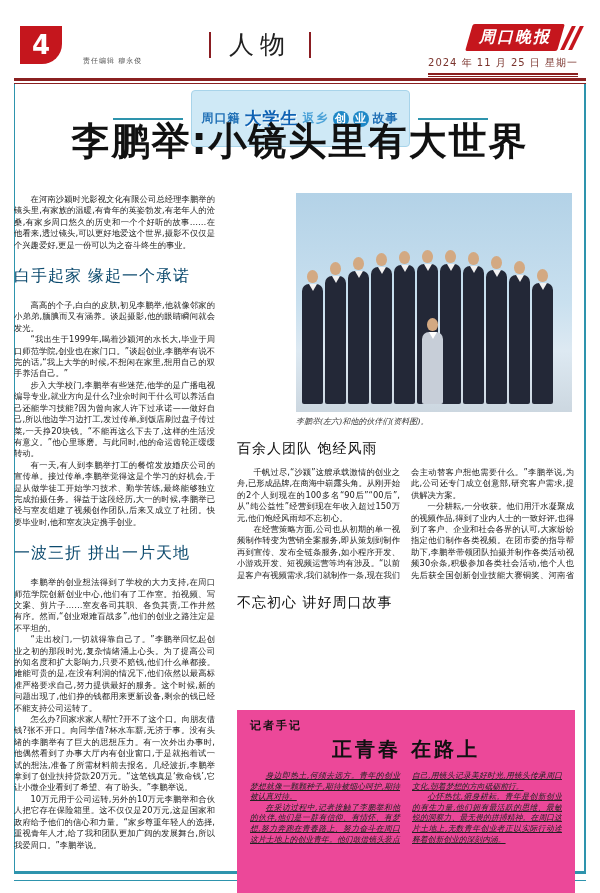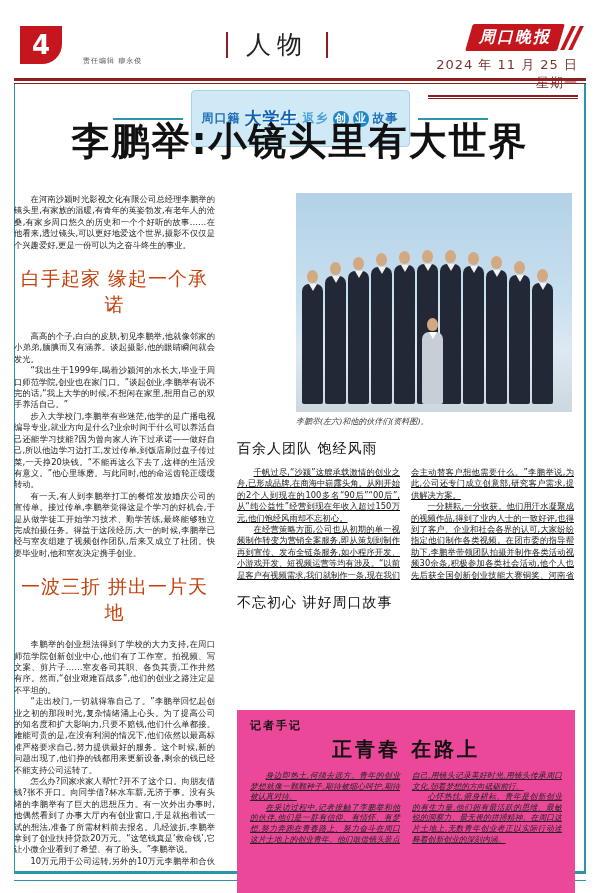--- a/index.html
+++ b/index.html
@@ -6,31 +6,31 @@
   html,body { background:#ffffff; }
   body { font-family:"DejaVu Sans","Liberation Sans",sans-serif; }
   .page { position:relative; width:600px; height:893px; background:#fff; overflow:hidden; }
 
   
   .pagenum-tab { position:absolute; left:20px; top:26px; width:42px; height:38px;
     background:#c5161d; color:#fff; font-size:26px; font-weight:bold;
     display:flex; align-items:center; justify-content:center;
     border-radius:0 0 20px 0; }
   .editor-line { position:absolute; left:83px; top:56px; font-size:7px; color:#555; letter-spacing:1px; }
-  .section-title-wrap { position:absolute; left:0; top:28px; width:520px; text-align:center;margin-left:17px; }
+  .section-title-wrap { position:absolute; left:0; top:28px; width:520px; text-align:center; }
   .section-title-wrap .bar { display:inline-block; width:2px; height:26px; background:#8a1d22; vertical-align:middle; margin:0 18px; }
   .section-title { display:inline-block; font-size:25px; color:#222; letter-spacing:6px; vertical-align:middle; font-weight:500; }
   .masthead { position:absolute; right:22px; top:24px; width:150px; text-align:right; }
   .mast-box-row { display:flex; align-items:center; justify-content:flex-end; gap:5px; }
   .mast-box { background:#c5161d; transform:skewX(-16deg); padding:3px 10px; border-radius:2px; }
   .mast-text { display:inline-block; transform:skewX(16deg); color:#fff; font-style:italic;
     font-weight:bold; font-size:16px; letter-spacing:2px; font-family:"DejaVu Serif",serif; }
   .mast-slash { width:4px; height:24px; background:#c5161d; transform:skewX(-26deg); }
   .mast-slash.s2 { margin-left:-1px; }
-  .date-line { margin-top:5px; font-size:13px; color:#7a332c; letter-spacing:1px; }
+  .date-line { margin-top:5px; font-size:10px; color:#7a332c; letter-spacing:1px; }
   .date-rule { margin-top:3px; border-top:2px solid #8a2020; border-bottom:1px solid #8a2020; height:4px; }
   .main-rule { position:absolute; left:14px; top:78px; width:572px; height:6px;
     border-top:3px solid #8a2020; border-bottom:1px solid #8a2020; }
 
   
   .frame { position:absolute; left:14px; top:84px; width:572px; height:790px;
     border-left:1px solid #2e94ad; border-right:2px solid #2e94ad; border-bottom:3px solid #2e94ad; }
   .frame-underline { position:absolute; left:14px; top:880px; width:572px; height:1px; background:#2e94ad; }
 
   
@@ -46,41 +46,41 @@
     font-size:11px; font-weight:bold; display:flex; align-items:center; justify-content:center; }
 
   
   .headline { position:absolute; left:0; top:116px; width:600px; text-align:center;
     font-size:38px; font-weight:900; color:#111; letter-spacing:2px; }
   .byline { position:absolute; left:0; top:168px; width:600px; text-align:center; font-size:9px; color:#222; }
 
   
   .left-col { position:absolute; left:14px; top:194px; width:201px; height:674px; overflow:hidden; }
   p.body { font-size:8.3px; line-height:11.4px; color:#222; text-align:justify; text-indent:2em; }
-  .col-h2 { text-align:center; font-size:19px; font-weight:500; color:#c2410c;
+  .col-h2 { text-align:left; font-size:16px; font-weight:500; color:#0c4a6e;
     letter-spacing:1px; margin:15px 0 13px 0; }
 
   
   .photo { position:absolute; left:296px; top:193px; width:276px; height:219px; overflow:hidden;
     background:linear-gradient(180deg,#b3d2e7 0%,#c9e0ef 50%,#dde9f2 72%,#ccd7e0 100%); }
   .person { position:absolute; bottom:8px; display:flex; flex-direction:column; align-items:center; }
   .head { width:11px; height:13px; background:#d3a982; border-radius:50% 50% 46% 46%; margin-bottom:1px; }
   .torso { width:21px; background:#232837; border-radius:7px 7px 2px 2px; position:relative; }
   .torso::before { content:""; position:absolute; top:0; left:50%; transform:translateX(-50%);
     border-left:4px solid transparent; border-right:4px solid transparent; border-top:7px solid #f2f2f2; }
   .person.lead .torso { background:#c7ced8; }
   .person.lead .torso::before { border-top-color:#ffffff; }
   .photo-caption { position:absolute; left:296px; top:416px; width:276px; text-align:left;
     font-size:8px; font-style:italic; color:#333; font-family:"DejaVu Serif",serif; }
 
   
   .wide-sec { position:absolute; left:237px; width:337px; }
   .wide-h2 { text-align:left; font-size:14px; font-weight:500; color:#111; letter-spacing:1px; margin-bottom:9px; }
   .twocol { column-count:2; column-gap:11px; overflow:hidden; }
-  .sec3 { top:440px; } .sec3 .twocol { height:116px;text-decoration:underline; }
+  .sec3 { top:440px; } .sec3 .twocol { height:116px; }
   .sec4 { top:594px; } .sec4 .twocol { height:84px; }
 
   
   .notes-box { position:absolute; left:237px; top:710px; width:338px; height:192px;
     background:#ec4899; padding:8px 13px; }
   .notes-label { font-size:11px; font-weight:bold; color:#111; letter-spacing:2px; }
   .notes-title { text-align:center; font-size:20px; font-weight:900; color:#111; letter-spacing:3px; margin:3px 0 8px 0; }
   .notes-text { column-count:2; column-gap:12px; height:92px; overflow:hidden; }
   .notes-text p { font-size:7.8px; line-height:10.6px; color:#222; text-align:justify; text-indent:2em;
     font-style:italic; font-family:"DejaVu Serif",serif;text-decoration:underline; }

